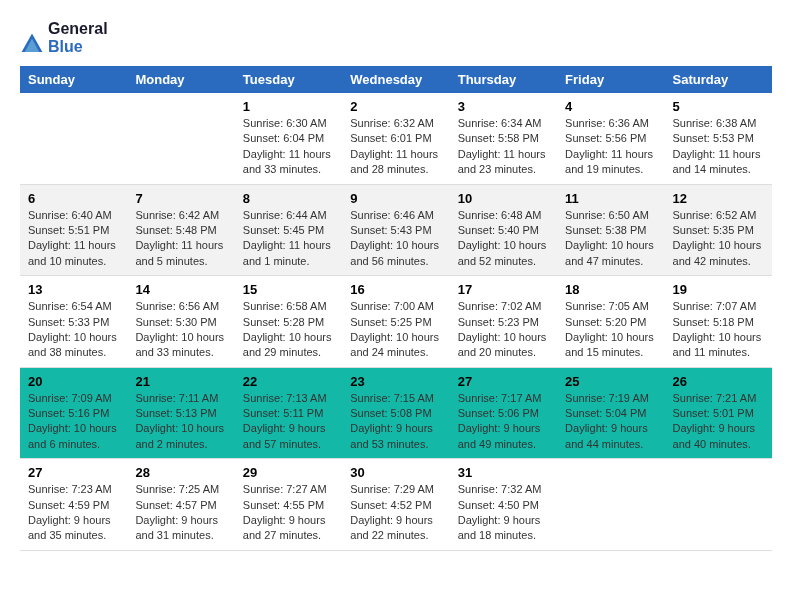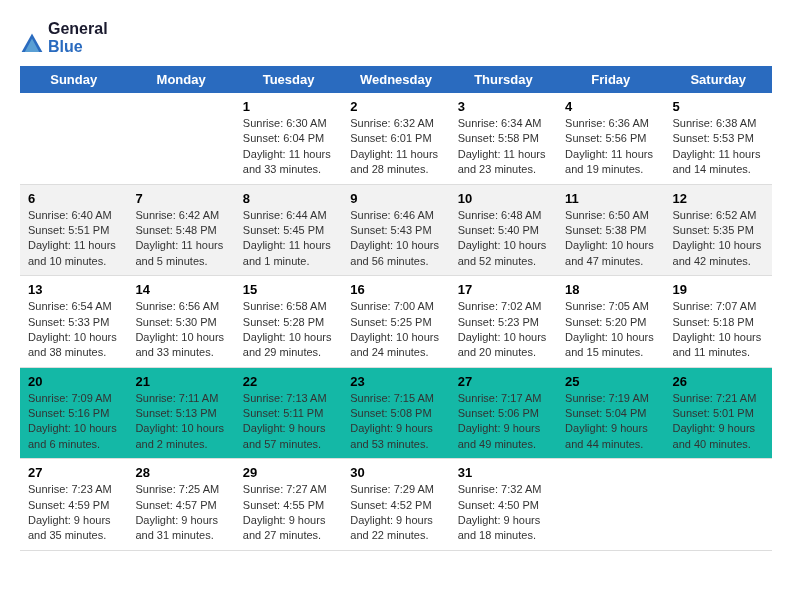--- a/index.html
+++ b/index.html
@@ -41,21 +41,21 @@
       width: 100%;
       border-collapse: collapse;
       font-size: 11px;
     }
     thead tr {
       background: #2a6bbf;
       color: #fff;
     }
     thead th {
       padding: 6px 8px;
-      text-align: center;
+      text-align: left;
       font-size: 13px;
       font-weight: bold;
     }
     tbody tr {
       border-bottom: 1px solid #ddd;
     }
     tbody tr:nth-child(odd) {
       background: #fff;
     }
     tbody tr:nth-child(even) {

